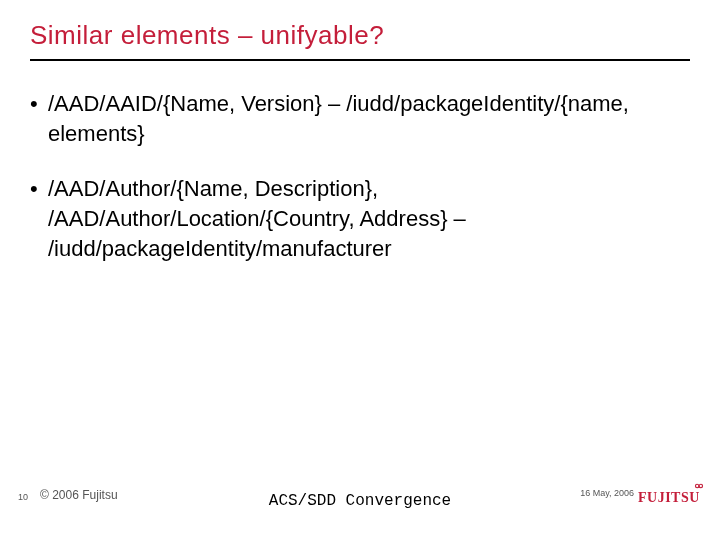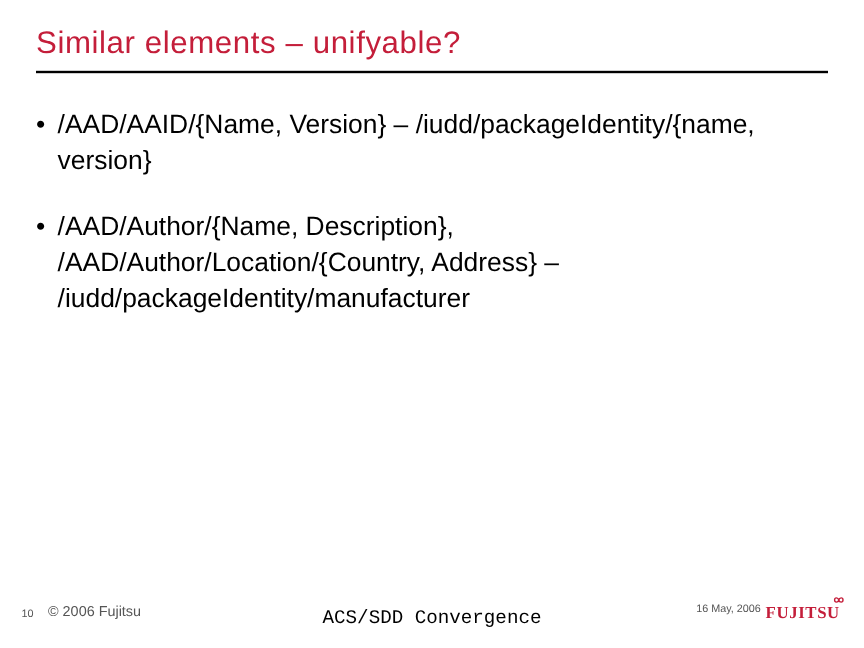--- a/index.html
+++ b/index.html
@@ -3,38 +3,38 @@
 <meta charset="utf-8">
 <style>
   * { margin: 0; padding: 0; box-sizing: border-box; }
   html, body { width: 720px; height: 540px; background: #fff; font-family: Arial, Helvetica, sans-serif; }
   .slide { width: 720px; height: 540px; position: relative; padding: 20px 30px 0 30px; }
   .title { color: #c41e3a; font-size: 26px; font-weight: normal; letter-spacing: 0.5px; margin-bottom: 8px; }
   .rule { border: none; border-top: 2px solid #000; margin-bottom: 28px; }
   .bullets { list-style: none; }
   .bullets li { font-size: 22px; line-height: 1.35; color: #000; margin-bottom: 26px; padding-left: 18px; position: relative; }
   .bullets li::before { content: "•"; position: absolute; left: 0; top: 0; }
-  .footer { position: absolute; left: 0; right: 0; bottom: 6px; height: 40px; }
+  .footer { position: absolute; left: 0; right: 0; bottom: 20px; height: 40px; }
   .page-num { position: absolute; left: 18px; bottom: 18px; font-size: 9px; color: #555; }
   .copyright { position: absolute; left: 40px; bottom: 18px; font-size: 12px; color: #555; }
   .center-text { position: absolute; left: 0; right: 0; bottom: 10px; text-align: center; font-family: Liberation Mono, monospace; font-size: 16px; color: #000; }
   .date { position: absolute; right: 86px; bottom: 22px; font-size: 9px; color: #555; margin-top: 32px; }
   .logo { position: absolute; right: 14px; bottom: 10px; width: 68px; height: 22px; }
   .logo-text { font-family: Georgia, "Times New Roman", serif; font-weight: bold; font-size: 14px; color: #c41e3a; letter-spacing: 0.5px; line-height: 1; }
   .logo-mark { position: absolute; right: 0; top: -6px; width: 14px; height: 14px; }
   .logo-mark svg { display: block; }
 </style>
 </head>
 <body>
 
 <div class="slide">
   <h1 class="title">Similar elements – unifyable?</h1>
   <hr class="rule">
   <ul class="bullets">
-    <li>/AAD/AAID/{Name, Version} – /iudd/packageIdentity/{name, version}</li>
+    <li>/AAD/AAID/{Name, Version} – /iudd/packageIdentity/{name, elements}</li>
     <li>/AAD/Author/{Name, Description}, /AAD/Author/Location/{Country, Address} – /iudd/packageIdentity/manufacturer</li>
   </ul>
 
   <div class="footer">
     <span class="page-num">10</span>
     <span class="copyright">© 2006 Fujitsu</span>
     <div class="center-text">ACS/SDD Convergence</div>
     <span class="date">16 May, 2006</span>
     <div class="logo">
       <span class="logo-mark">

